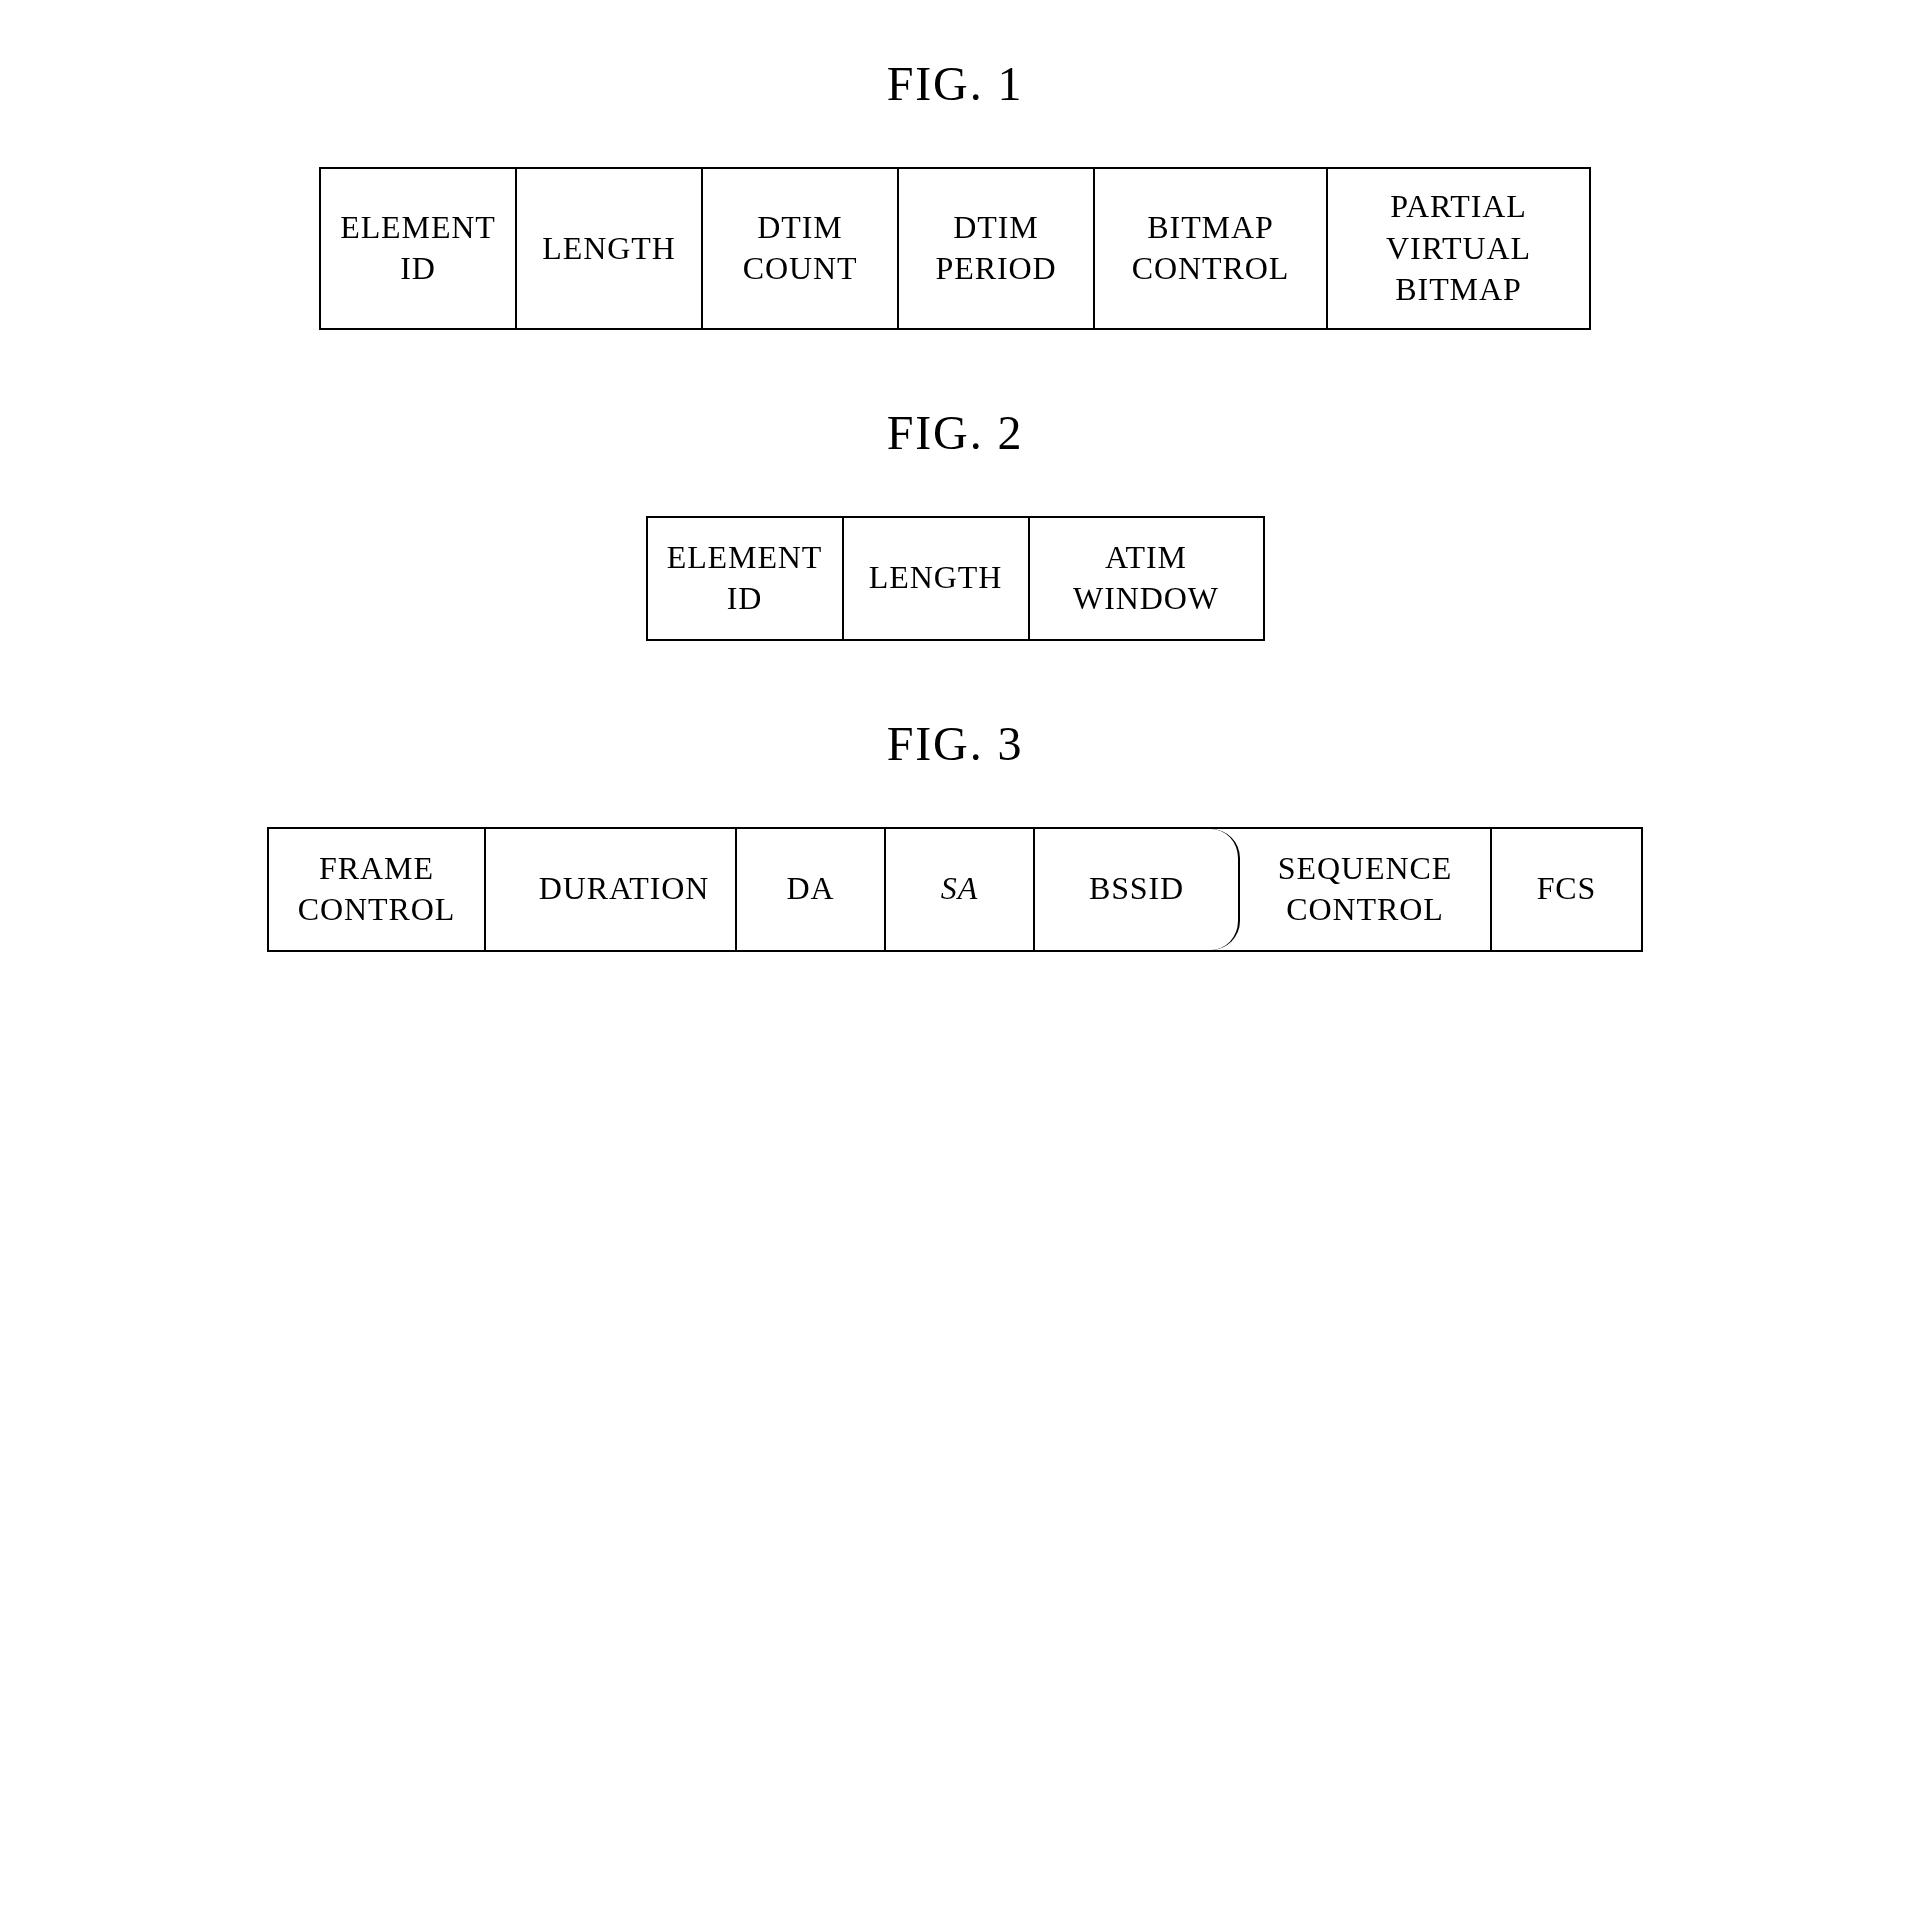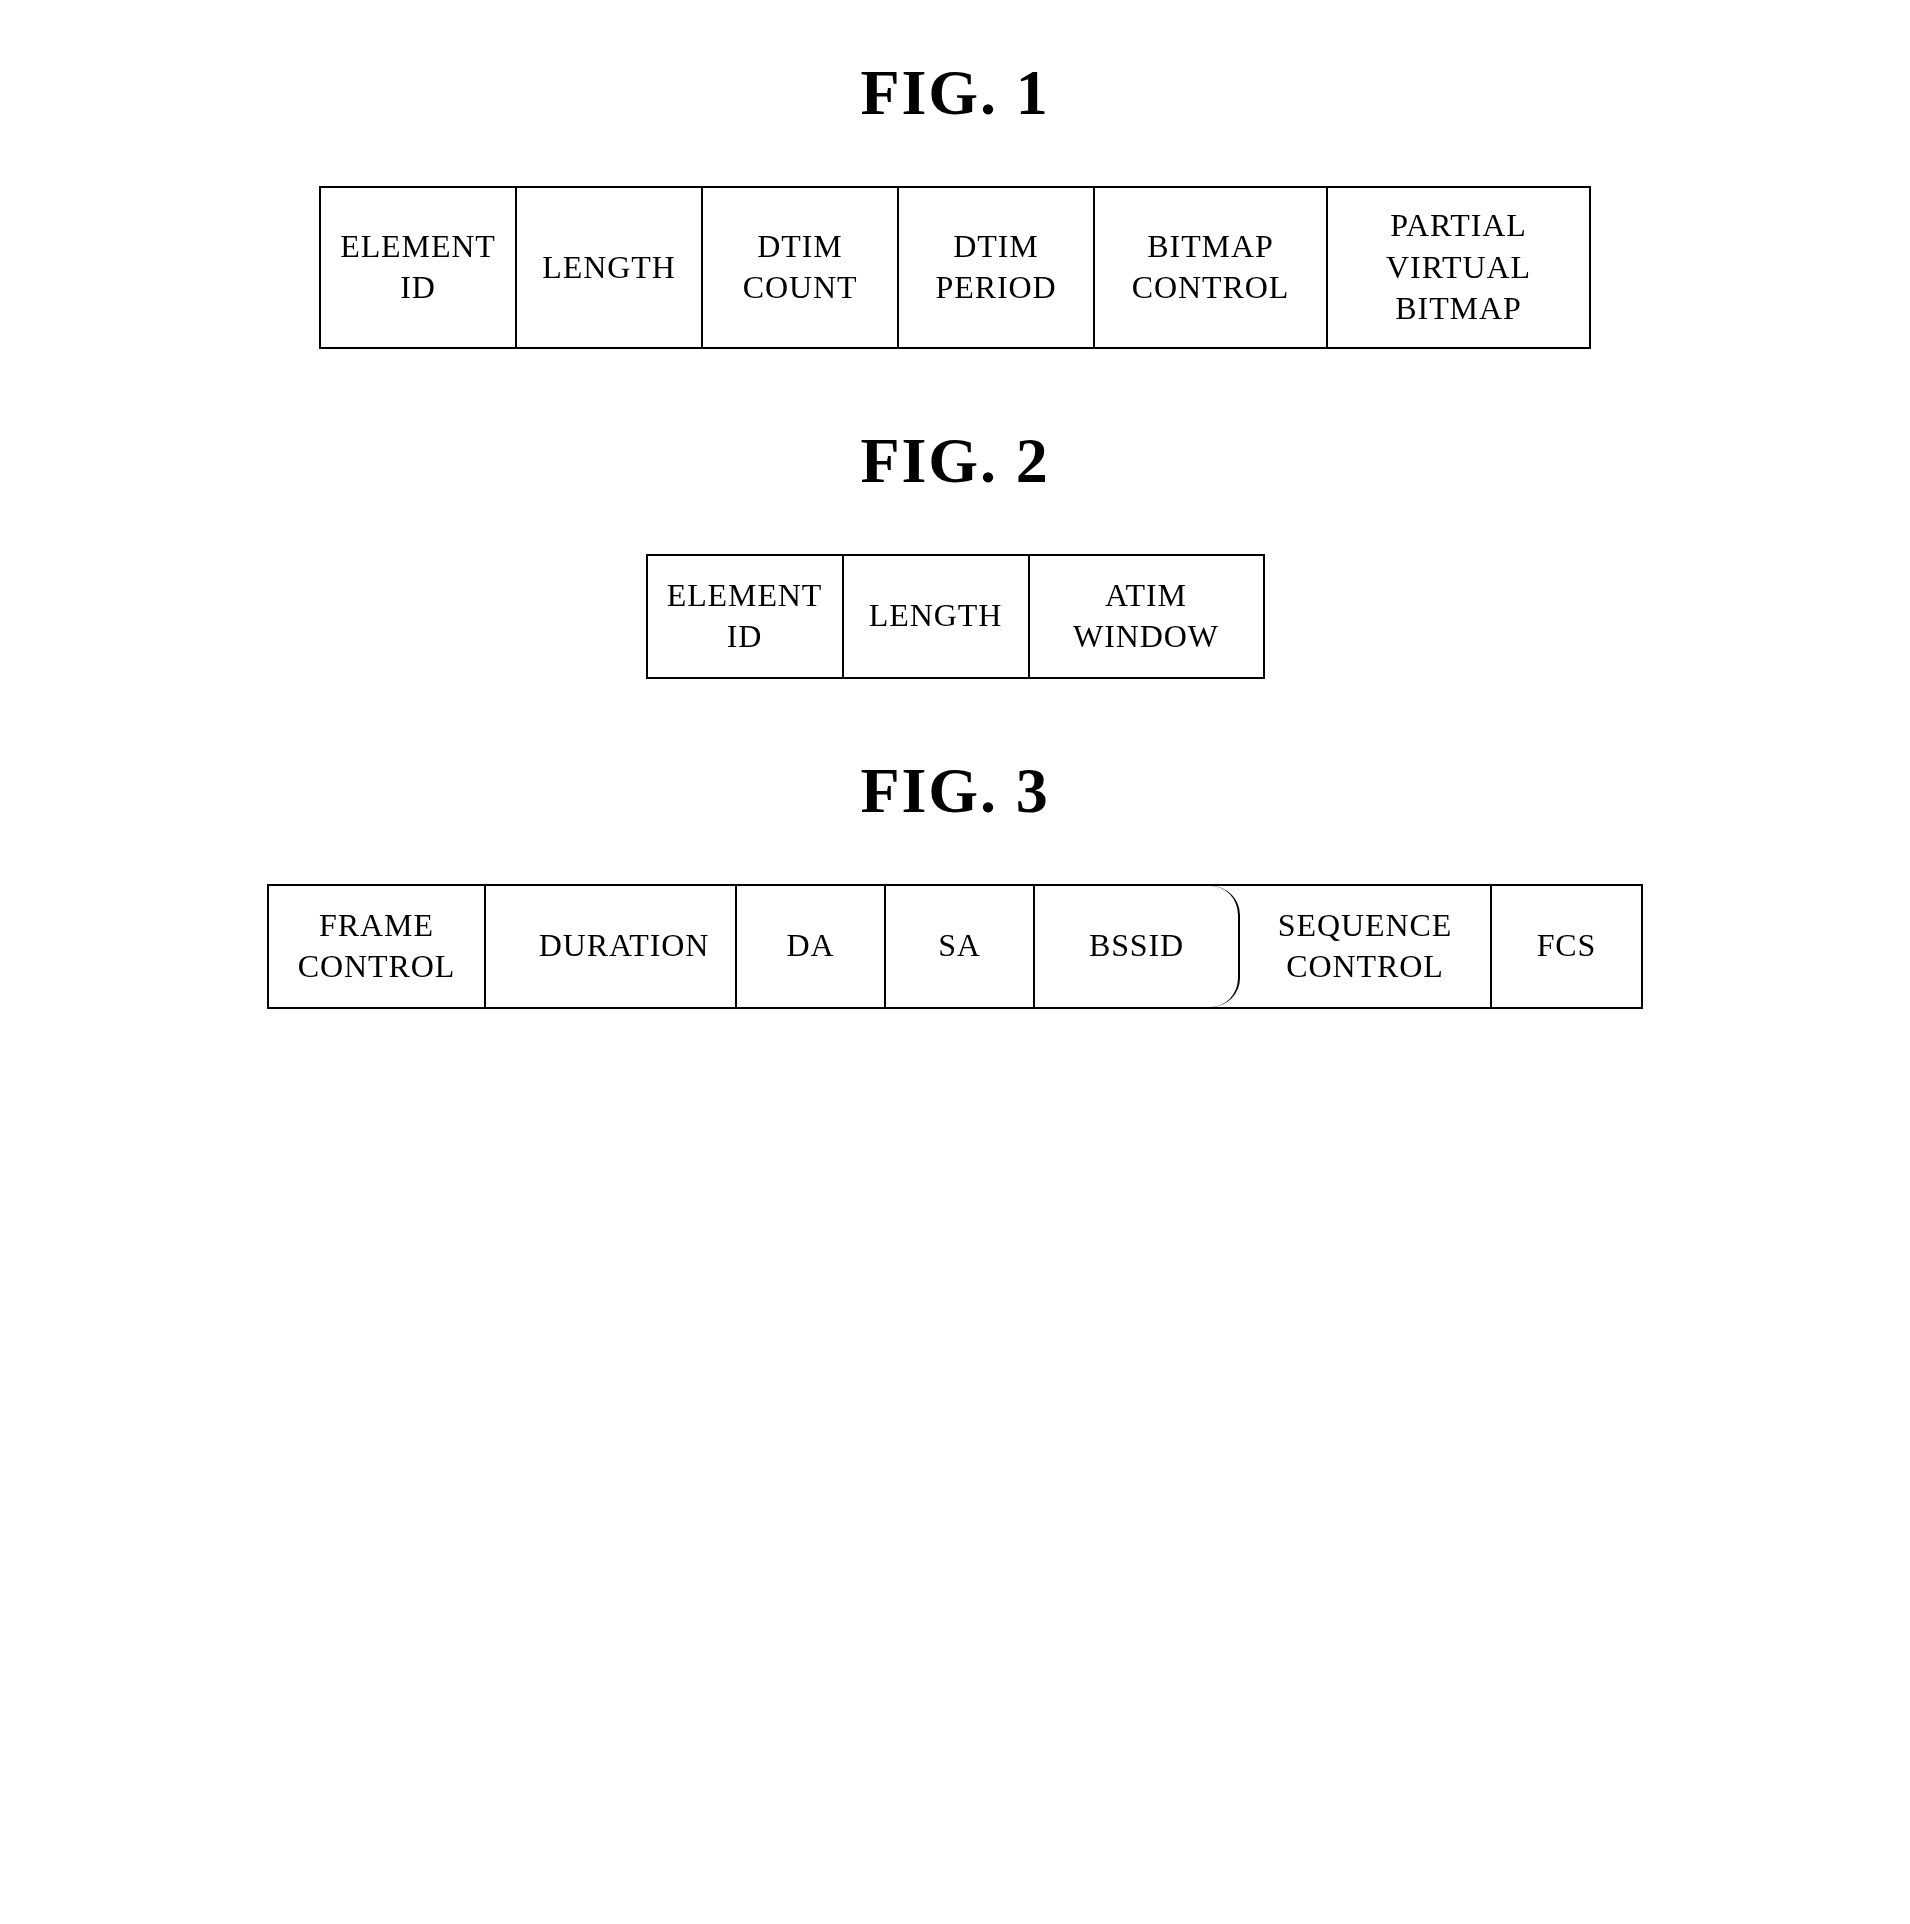--- a/index.html
+++ b/index.html
@@ -21,22 +21,22 @@
 
     .figure-section {
       width: 100%;
       display: flex;
       flex-direction: column;
       align-items: center;
       margin-bottom: 75px;
     }
 
     .figure-title {
-      font-size: 64px;
-      font-weight: bold;
+      font-size: 48px;
+      font-weight: normal;
       margin-bottom: 56px;
       letter-spacing: 1.9px;
     }
 
     .diagram-row {
       display: flex;
       flex-direction: row;
       border: 2.8px solid #000;
     }
 
@@ -68,21 +68,21 @@
 
     
     .fig2-cell-1 { width: 196px; min-height: 121px; }
     .fig2-cell-2 { width: 186px; min-height: 121px; }
     .fig2-cell-3 { width: 233px; min-height: 121px; }
 
     
     .fig3-cell-1 { width: 217px; min-height: 121px; }
     .fig3-cell-2 { width: 224px; min-height: 121px; margin-left: 27px; }
     .fig3-cell-3 { width: 149px; min-height: 121px; }
-    .fig3-cell-4 { width: 149px; min-height: 121px; }
+    .fig3-cell-4 { width: 149px; min-height: 121px; font-style: italic; }
     .fig3-cell-5 { width: 205px; min-height: 121px; border-radius: 29px; }
     .fig3-cell-6 { width: 252px; min-height: 121px; }
     .fig3-cell-7 { width: 149px; min-height: 121px; }
   </style>
 </head>
 <body>
 
 <div class="figure-section">
   <div class="figure-title">FIG. 1</div>
   <div class="diagram-row">

